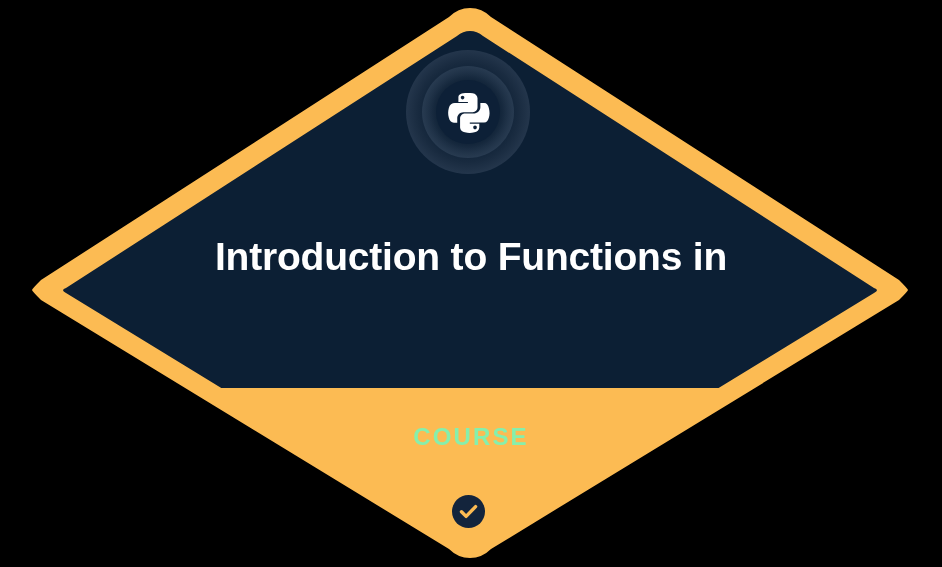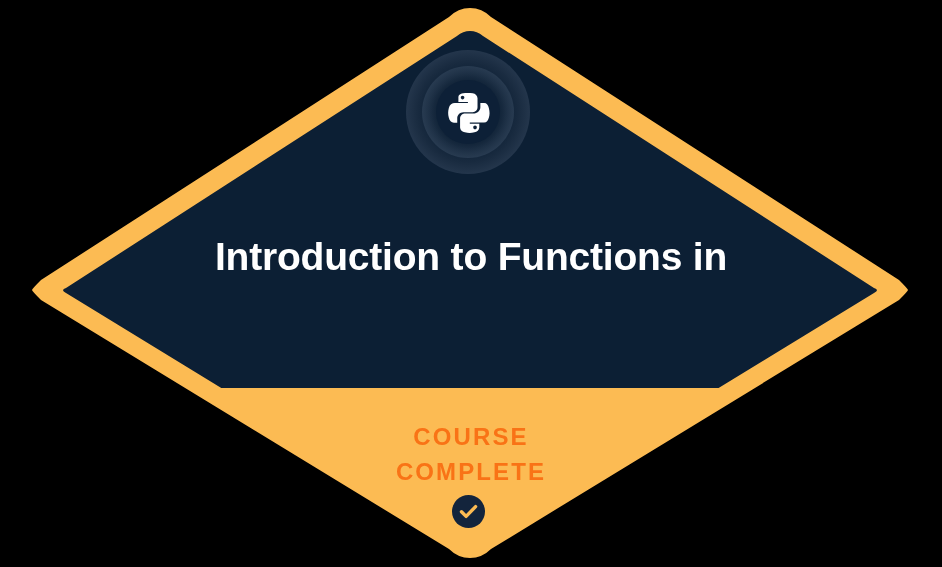--- a/index.html
+++ b/index.html
@@ -106,21 +106,21 @@
 
   
   #completion-block {
     position: absolute;
     left: 271px;
     top: 408px;
     width: 400px;
     text-align: center;
   }
   .completion-line {
-    color: #f97316;
+    color: #86efac;
     font-size: 24px;
     font-weight: bold;
     line-height: 35px;
     letter-spacing: 2.1px;
     display: block;
   }
 
   
   #check-badge {
     position: absolute;
@@ -190,21 +190,20 @@
         </g>
       </svg>
     </div>
 
     <div id="course-title">
       <span>Introduction to Functions in</span><br>
     </div>
 
     <div id="completion-block">
       <span class="completion-line">COURSE</span>
-      <span class="completion-line">COMPLETE</span>
     </div>
 
     <svg id="check-badge" viewBox="0 0 33 33">
       <circle cx="16.5" cy="16.5" r="16.5" fill="#13243c"></circle>
       <path d="M9.5 16.8 L14.1 21.4 L23.6 11.6" fill="none" stroke="#fcbb53" stroke-width="3.4" stroke-linecap="round" stroke-linejoin="round"></path>
     </svg>
 
   </div>
 </div>
 

